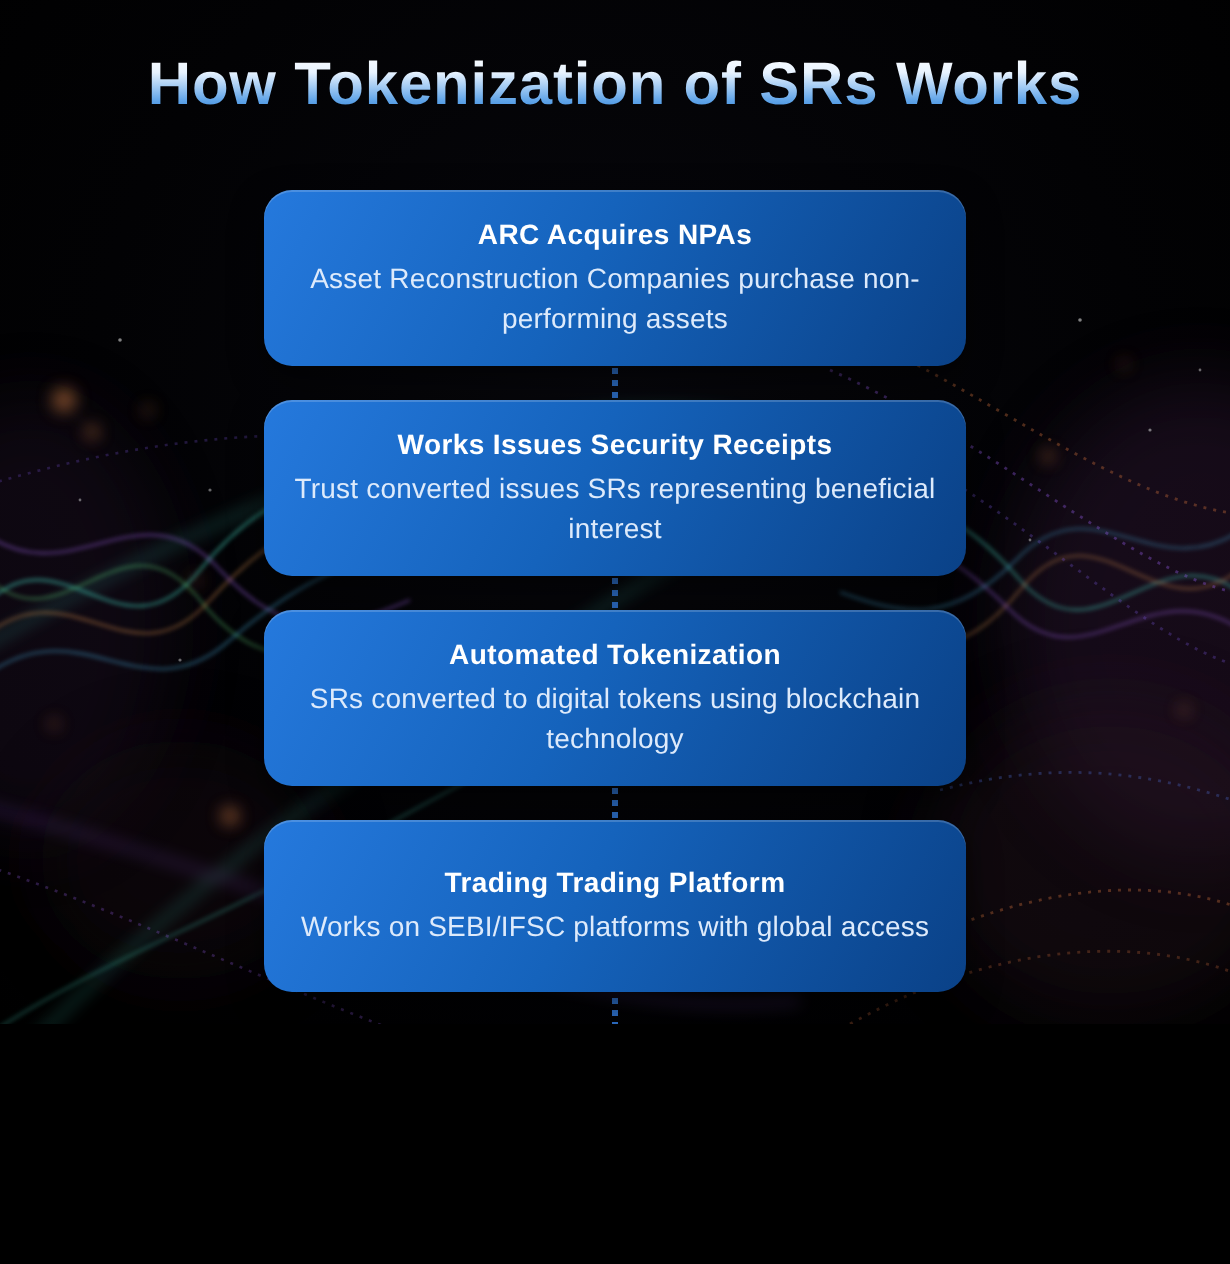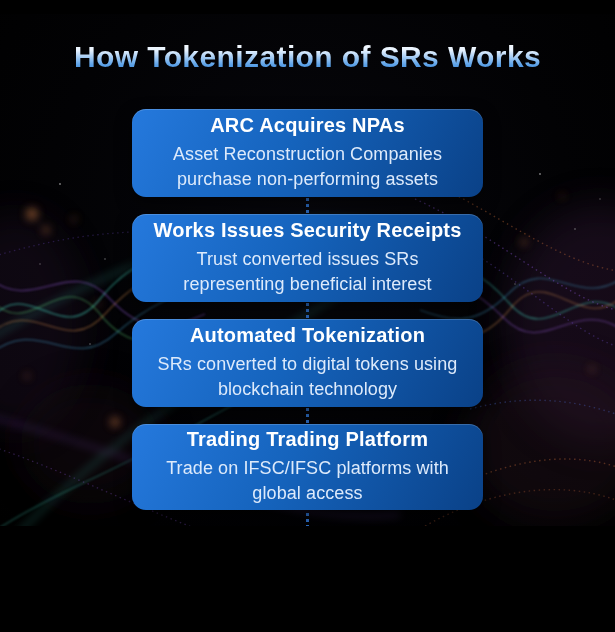--- a/index.html
+++ b/index.html
@@ -7,21 +7,20 @@
     padding: 0;
     background: #000;
   }
   .stage {
     position: relative;
     width: 615px;
     height: 512px;
     overflow: hidden;
     background: radial-gradient(ellipse at 50% 40%, #07070c 0%, #020204 60%, #000 100%);
     font-family: "Liberation Sans", "DejaVu Sans", sans-serif;
-    margin-top: 14px;
   }
   .bg-svg {
     position: absolute;
     top: 0; left: 0;
     width: 615px; height: 632px;
     pointer-events: none;
   }
   .page-title {
     position: absolute;
     top: 26px;
@@ -60,29 +59,29 @@
     box-sizing: border-box;
     padding: 0 14px;
     z-index: 2;
   }
   .card:last-child {
     height: 86px;
     margin-bottom: 0;
   }
   .card h2 {
     margin: 0 0 5px 0;
-    font-size: 20px;
+    font-size: 14px;
     font-weight: bold;
     color: #ffffff;
     letter-spacing: 0.2px;
     line-height: 1.15;
   }
   .card p {
     margin: 0;
-    font-size: 18px;
+    font-size: 14px;
     color: #ddeafb;
     line-height: 1.4;
     letter-spacing: 0.1px;
   }
   .connector {
     position: absolute;
     left: calc(50% - 2px);
     width: 0;
     height: 15px;
     border-left: 3px dotted #2d6ec6;
@@ -198,17 +197,17 @@
     </section>
 
     <section class="card">
       <h2>Automated Tokenization</h2>
       <p>SRs converted to digital tokens using blockchain technology</p>
     </section>
 
 
     <section class="card">
       <h2>Trading Trading Platform</h2>
-      <p>Trade on IFSC/IFSC platforms with global access</p>
+      <p>Works on SEBI/IFSC platforms with global access</p>
     </section>
   </div>
 
 </div>
 
 </body></html>

